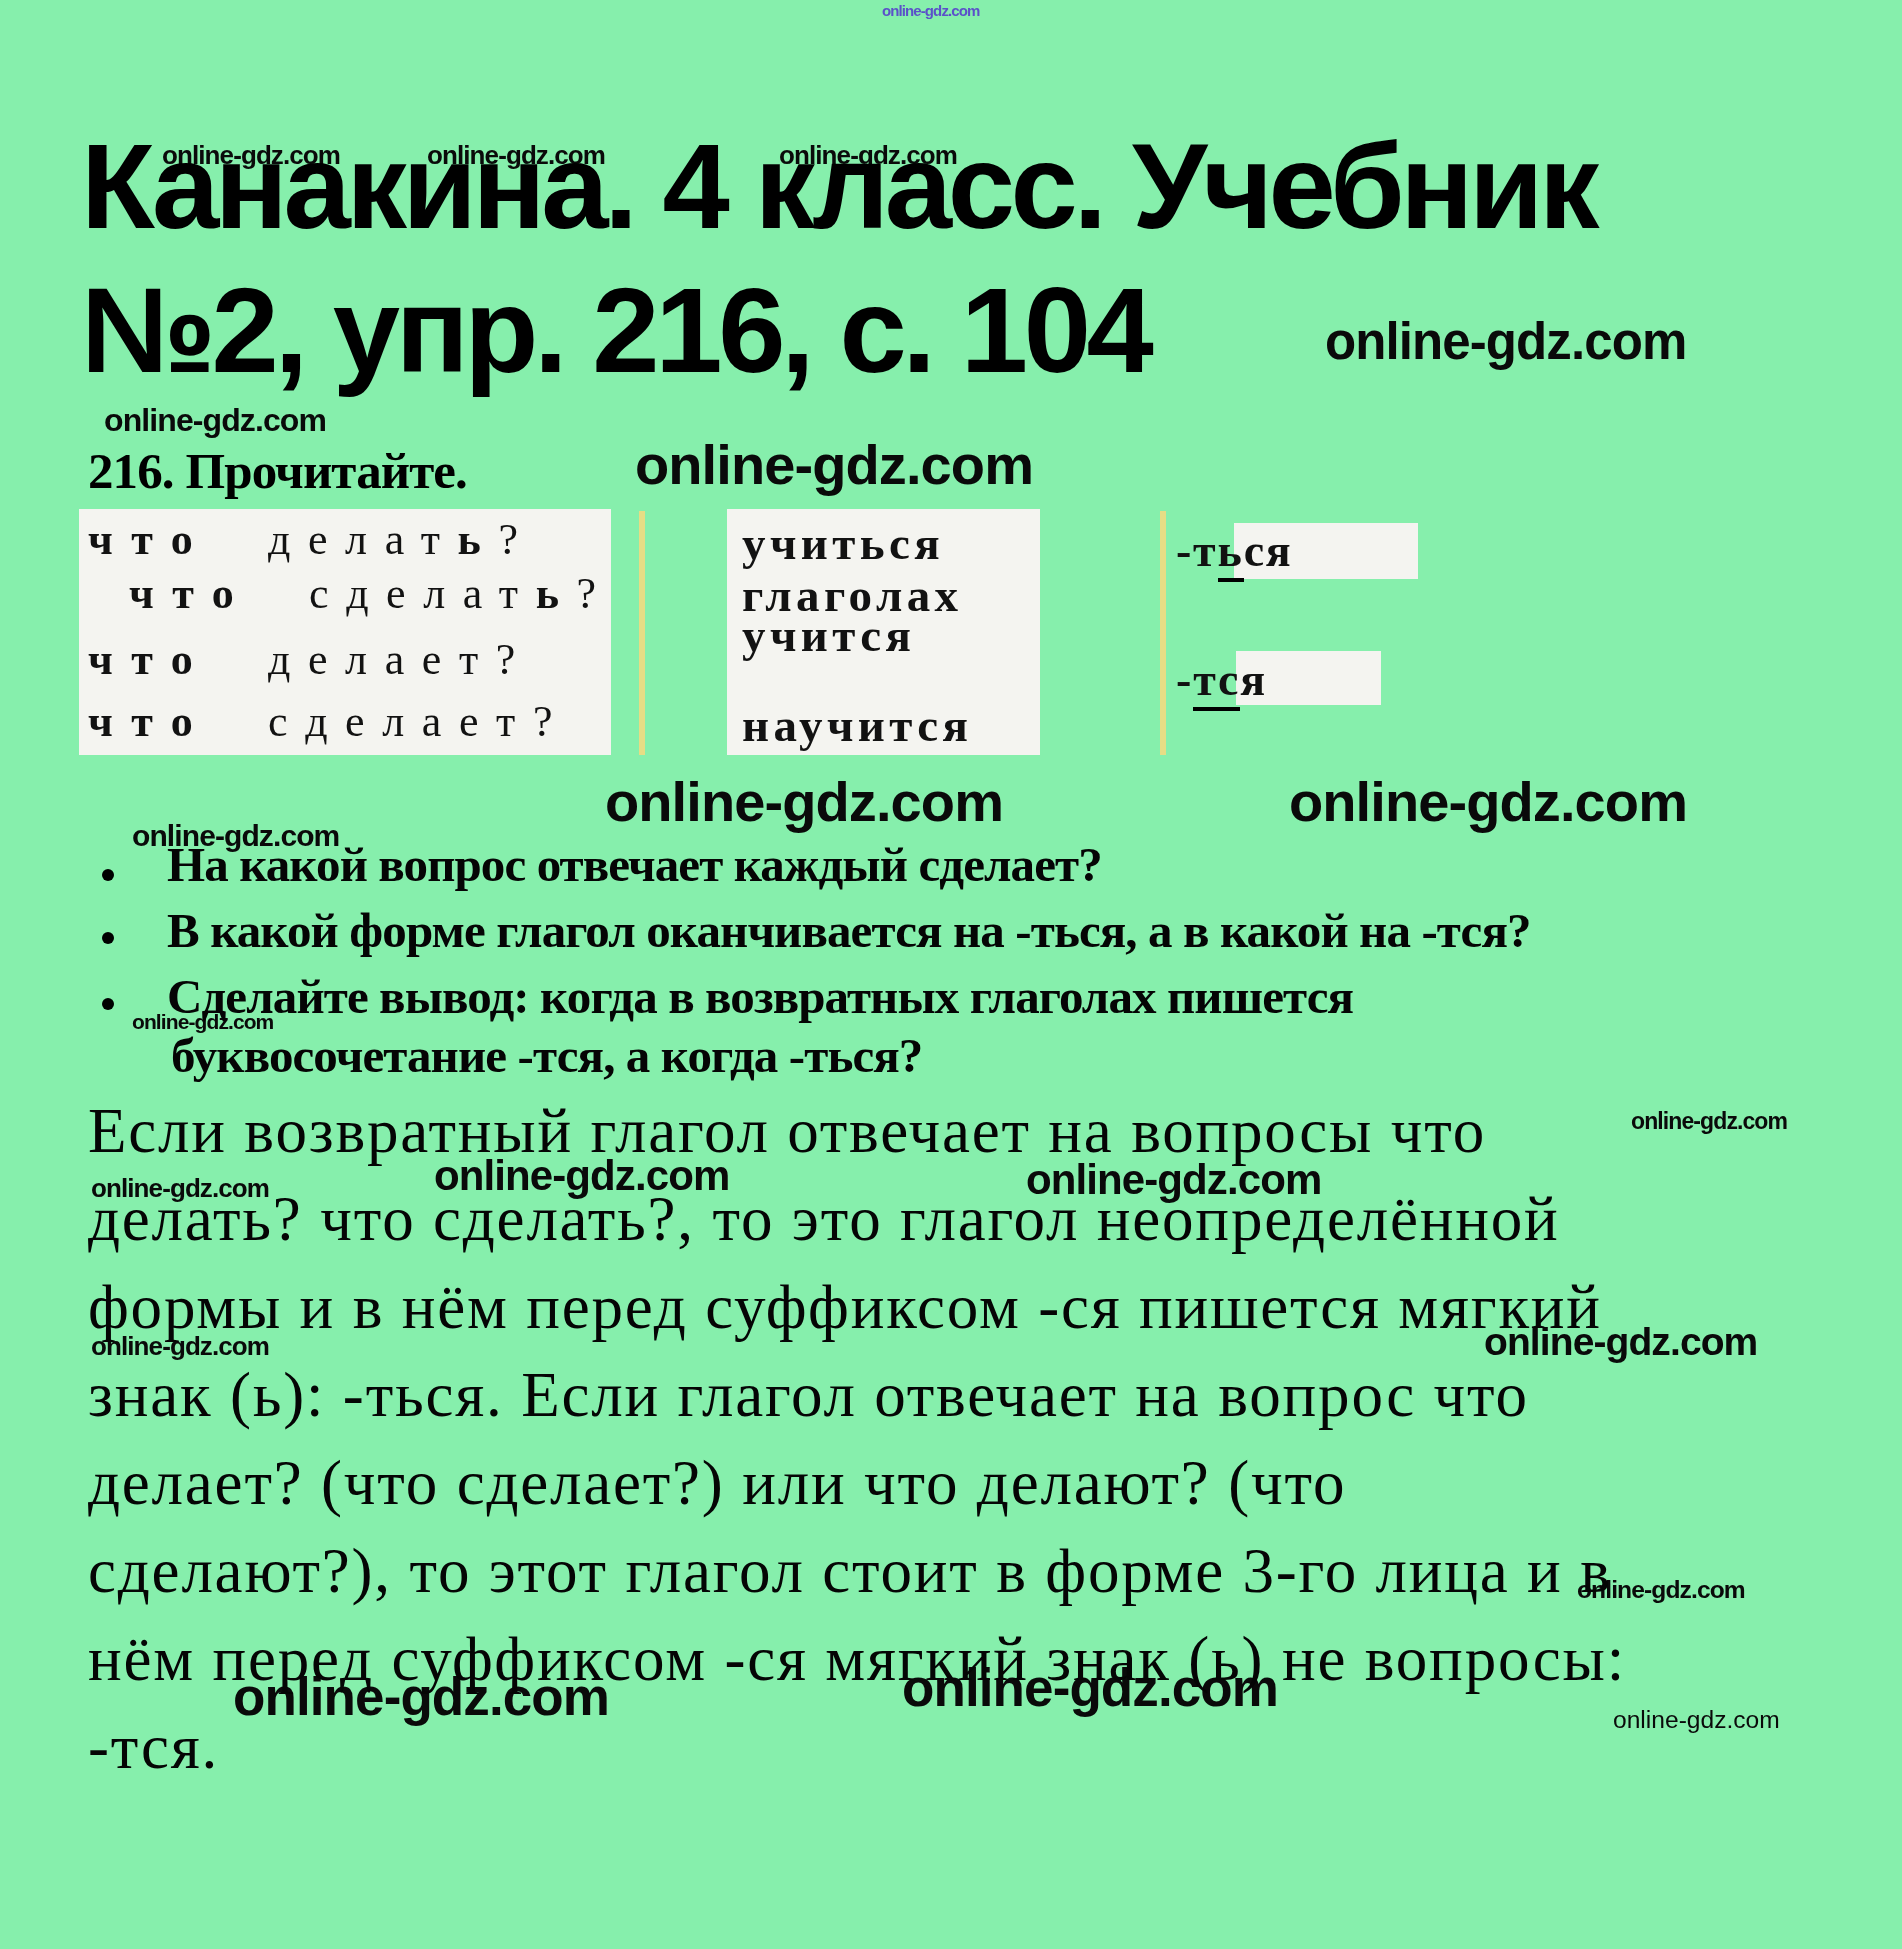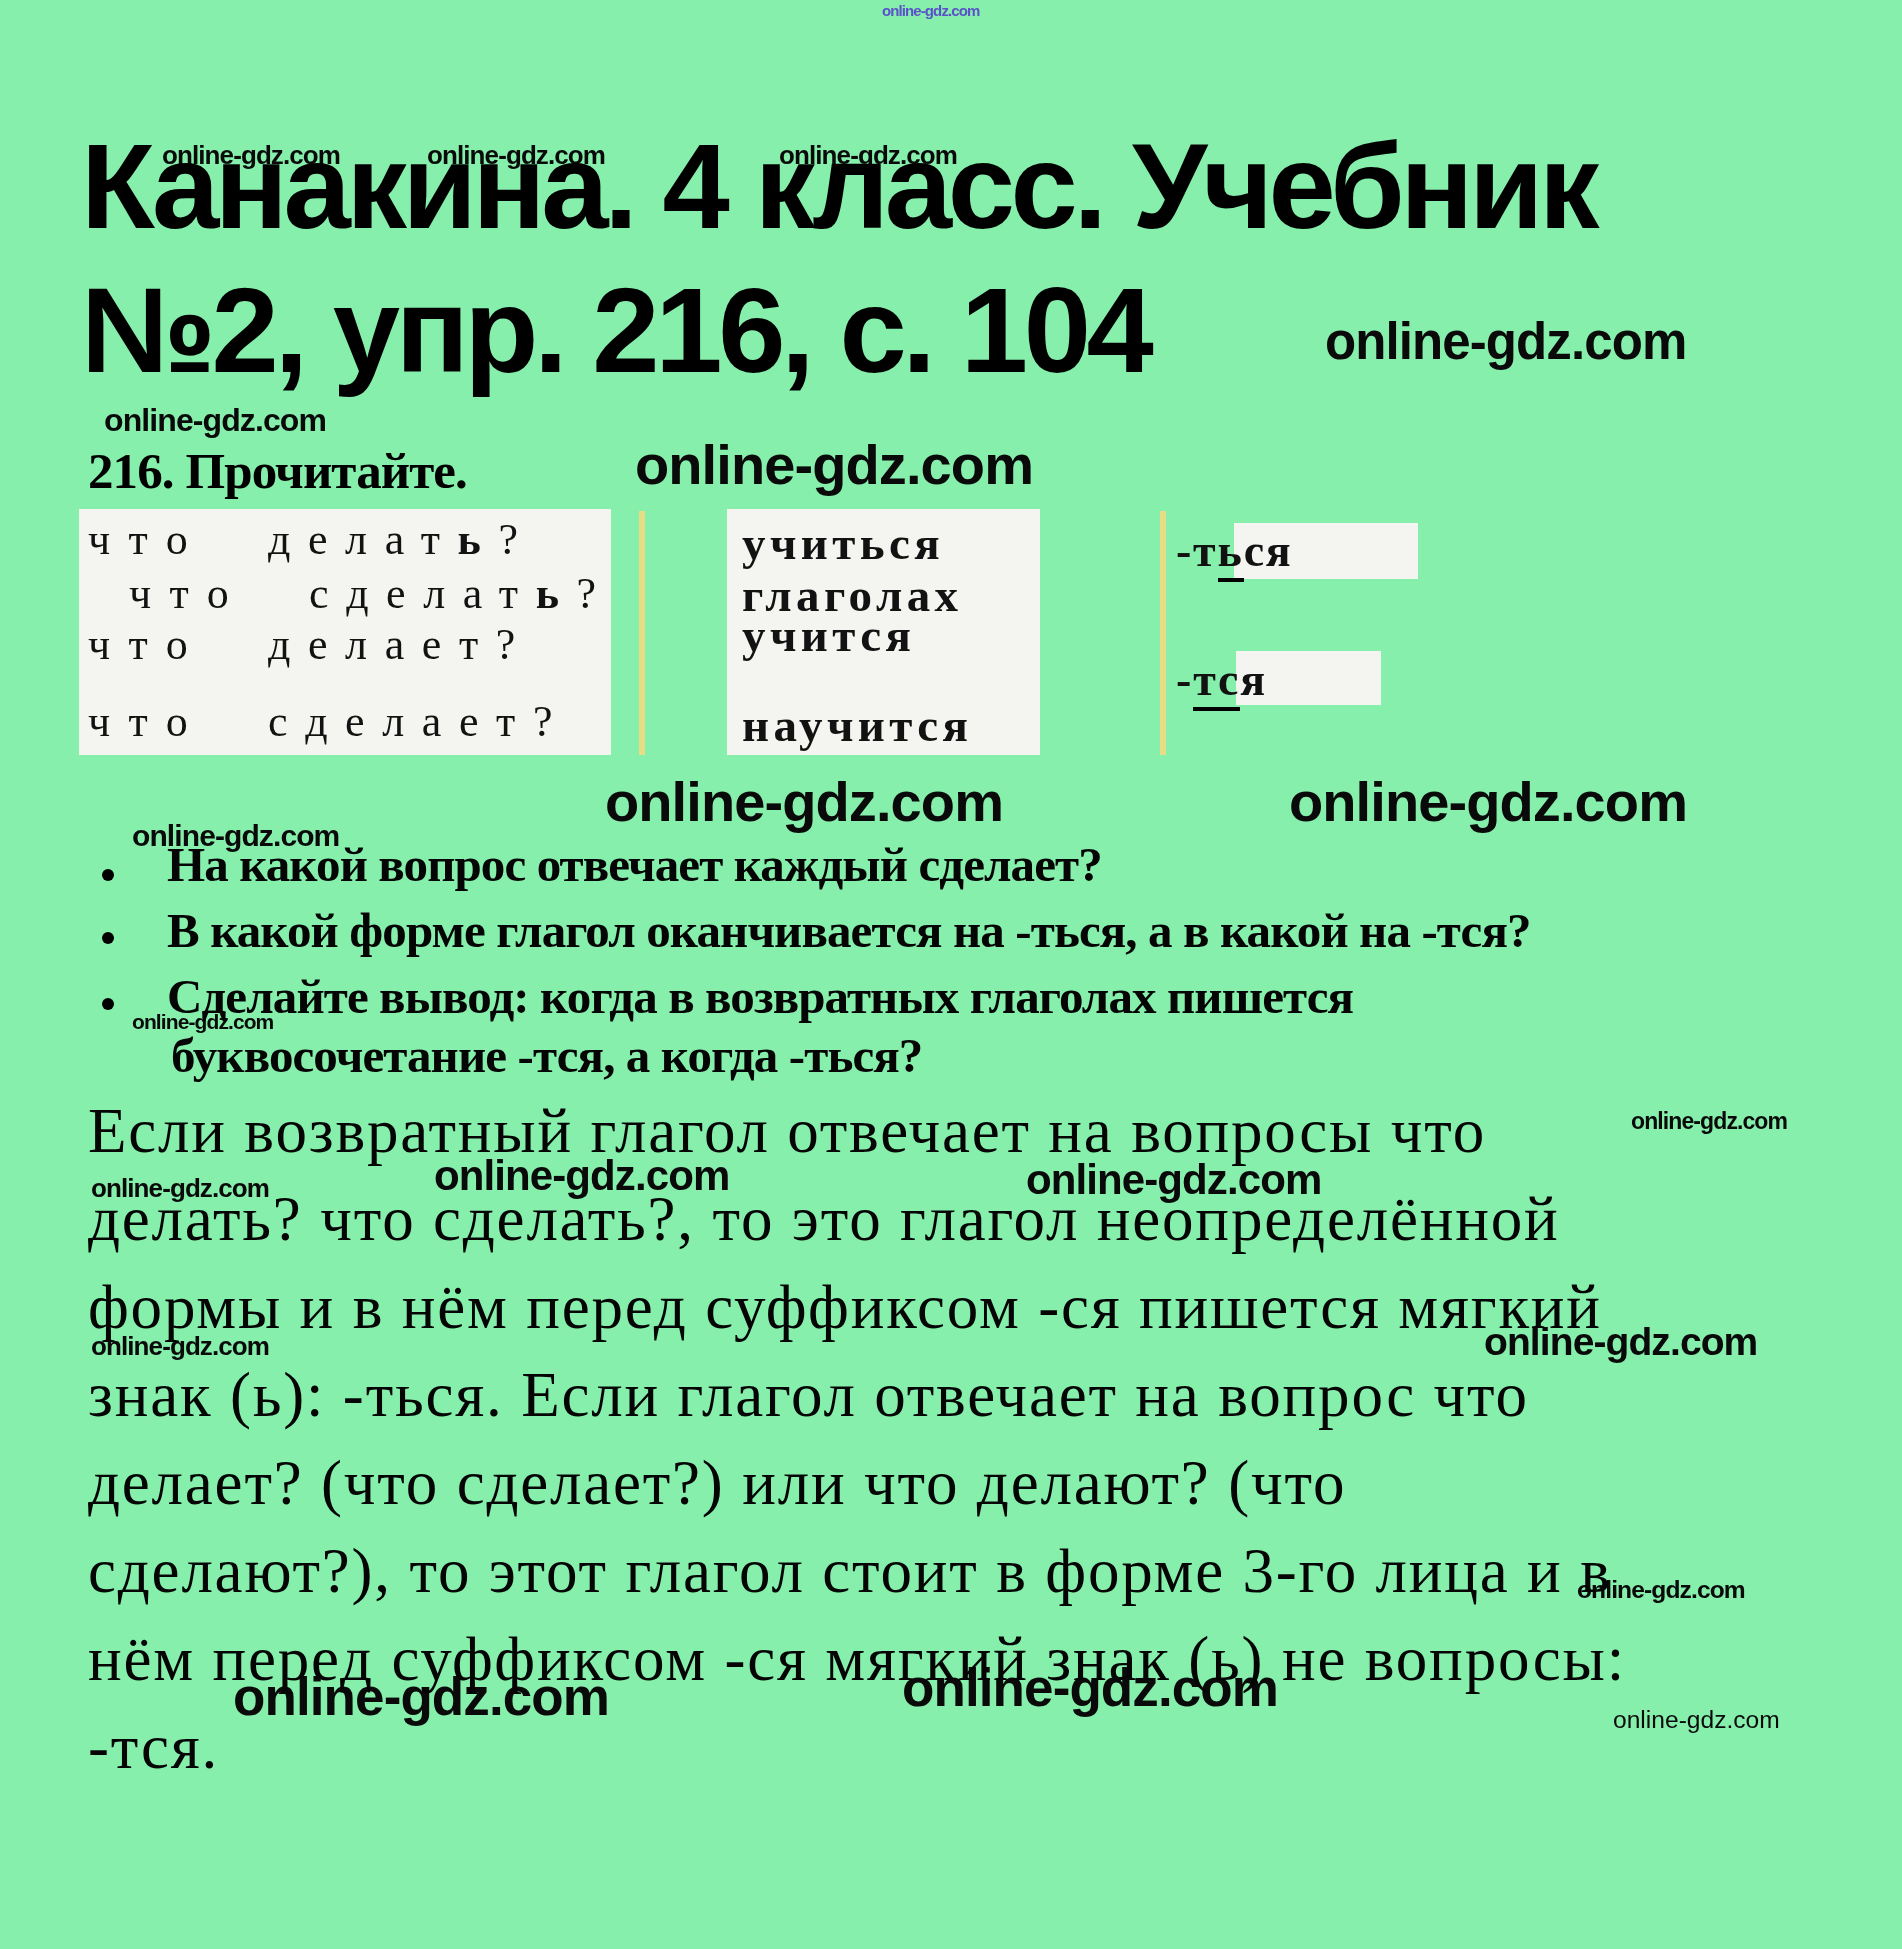--- a/index.html
+++ b/index.html
@@ -43,21 +43,21 @@
     font-family:"Liberation Serif",serif;
     font-weight:700;
     font-size:51px;
     letter-spacing:-0.9px;
     white-space:nowrap;
   }
   
   .scan-bg{position:absolute;background:#f4f4f0;}
   .vline{position:absolute;top:511px;width:6.1px;height:244px;background:#e6dd85;}
   .q-row{position:absolute;left:88px;white-space:nowrap;font-family:"Liberation Serif",serif;font-size:44px;line-height:1;color:#121212;}
-  .q-w1{display:inline-block;width:180px;letter-spacing:0.42em;font-weight:400;}
+  .q-w1{display:inline-block;width:180px;letter-spacing:0.42em;font-weight:700;}
   .q-w2{letter-spacing:0.40em;font-weight:400;}
   .q-w2 b{font-weight:700;letter-spacing:0.40em;}
   .verb{position:absolute;left:742px;font-family:"Liberation Serif",serif;font-weight:700;font-size:47px;letter-spacing:4.4px;line-height:1;color:#121212;white-space:nowrap;}
   .ending{position:absolute;left:1176px;font-family:"Liberation Serif",serif;font-weight:700;font-size:46px;letter-spacing:1.8px;line-height:1;color:#121212;white-space:nowrap;}
   .ending .u{border-bottom:4.4px solid #000;padding-bottom:1.8px;}
   
   .bullet-dot{position:absolute;left:102px;width:12.3px;height:12.3px;border-radius:50%;background:#000;}
   .q-line{
     position:absolute;left:167px;
     font-family:"Liberation Serif",serif;
@@ -124,21 +124,21 @@
 
   <div class="vline" style="left:639px;"></div>
   <div class="vline" style="left:1160px;"></div>
 
   <div class="q-row" style="top:518px;">
     <span class="q-w1">что</span><span class="q-w2"><span>делат</span><b>ь</b><span>?</span></span>
   </div>
   <div class="q-row" style="top:572px;margin-left:41px;">
     <span class="q-w1">что</span><span class="q-w2"><span>сделат</span><b>ь</b><span>?</span></span>
   </div>
-  <div class="q-row" style="top:623px;">
+  <div class="q-row" style="top:638px;">
     <span class="q-w1">что</span><span class="q-w2"><span>делает</span><b></b><span>?</span></span>
   </div>
   <div class="q-row" style="top:700px;">
     <span class="q-w1">что</span><span class="q-w2"><span>сделает</span><b></b><span>?</span></span>
   </div>
 
   <div class="verb" style="top:520px;">учиться</div>
   <div class="verb" style="top:572px;">глаголах</div>
   <div class="verb" style="top:612px;">учится</div>
   <div class="verb" style="top:702px;">научится</div>

